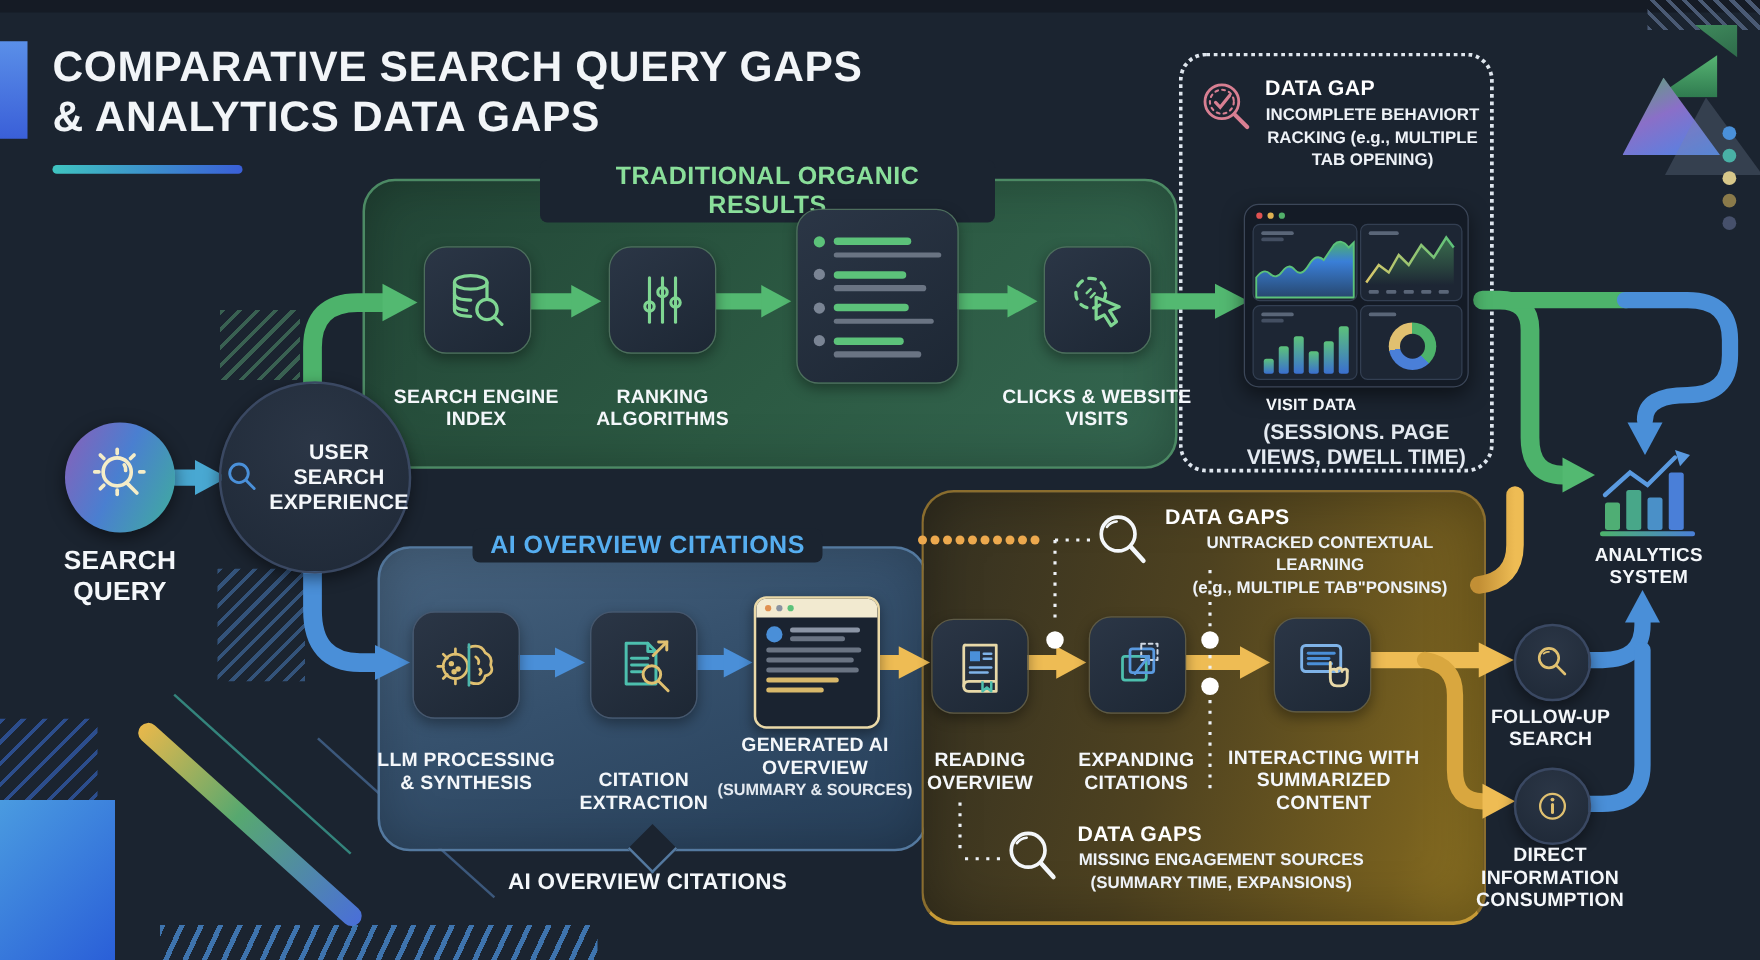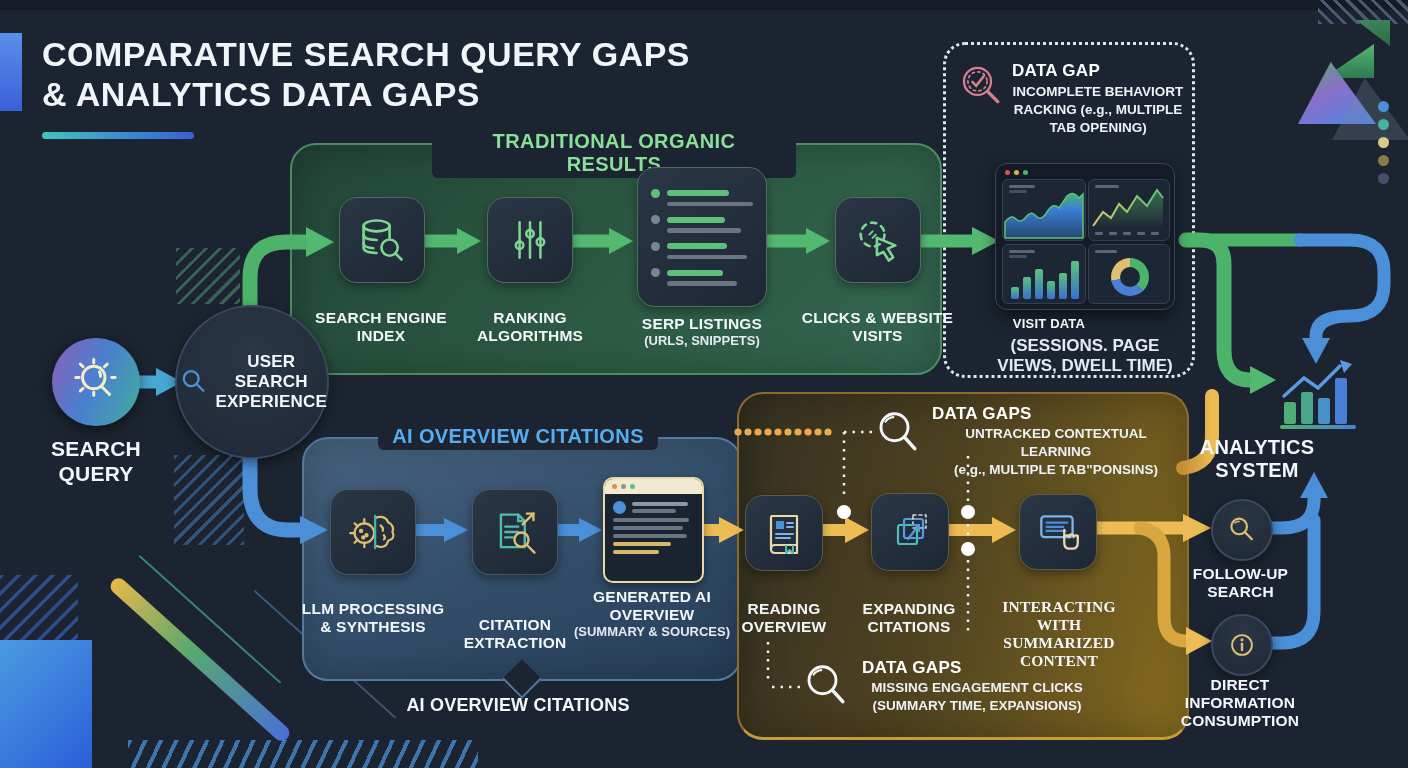--- a/index.html
+++ b/index.html
@@ -250,24 +250,20 @@
       </div>
       <div style="display:flex;flex-direction:column;gap:4px;">
         <div class="serp-row">
             <div class="serp-dot" style="background:#7a8494;"></div>
             <div class="serp-bar" style="width:56px;background:#5cc27a;"></div>
           </div>
         <div class="serp-gray" style="width:70px;margin-left:16px;"></div>
       </div>
     </div>
   </div>
-  <div class="lbl" style="left:627px;top:315px;width:150px;">
-    <div>SERP LISTINGS</div>
-    <div class="sublbl">(URLs, SNIPPETS)</div>
-  </div>
 
   <div class="tile green" style="left:835px;top:197px;width:84px;height:84px;">
     <svg width="52" height="52" viewBox="0 0 48 48">
       <g stroke="#7fd692" stroke-width="2.4" fill="none" stroke-linecap="round">
         <circle cx="19" cy="19" r="11" stroke-dasharray="5 5"></circle>
         <path d="M16 19 L19 16 M22 19 L19 22" stroke-width="1.8"></path>
         <path d="M23 22 L40 29 L33 32 L38 40 L34 43 L29 35 L23 38 Z" stroke-linejoin="round"></path>
       </g>
     </svg>
   </div>
@@ -465,21 +461,21 @@
         <path d="M13 15 H33" stroke="#4a8fd8"></path>
           <path d="M13 19 H29" stroke="#4a8fd8"></path>
           <path d="M13 23 H31" stroke="#4a8fd8"></path>
       </g>
       <g stroke="#e8d9a8" stroke-width="2.2" fill="none" stroke-linecap="round" stroke-linejoin="round">
         <path d="M30 22 V34 Q30 40 35 40 H38 Q43 40 43 34 V28"></path>
         <path d="M30 28 Q34 26 35 29 M35 27 Q39 25 39 29 M39 28 Q43 26 43 29"></path>
       </g>
     </svg>
   </div>
-  <div class="lbl" style="left:982px;top:598px;width:154px;font-family:Liberation Serif, serif;">INTERACTING WITH SUMMARIZED CONTENT</div>
+  <div class="lbl" style="left:982px;top:598px;width:154px;">INTERACTING WITH SUMMARIZED CONTENT</div>
 
   <svg class="abs" width="54" height="54" viewBox="0 0 48 48" style="left:872px;top:407px;">
     <g stroke="#f4f7fa" stroke-width="2.6" fill="none" stroke-linecap="round">
       <circle cx="20" cy="18" r="12"></circle>
       <path d="M12 13 A9 9 0 0 1 19 9" stroke-width="1.8"></path>
       <path d="M29 27 L38 37" stroke-width="3.2"></path>
     </g>
   </svg>
   <div class="gap-title" style="left:932px;top:404px;width:160px;">DATA GAPS</div>
   <div class="gap-text" style="left:932px;top:425px;width:248px;">
@@ -489,40 +485,40 @@
 
   <svg class="abs" width="54" height="54" viewBox="0 0 48 48" style="left:800px;top:660px;">
     <g stroke="#f4f7fa" stroke-width="2.6" fill="none" stroke-linecap="round">
       <circle cx="20" cy="18" r="12"></circle>
       <path d="M12 13 A9 9 0 0 1 19 9" stroke-width="1.8"></path>
       <path d="M29 27 L38 37" stroke-width="3.2"></path>
     </g>
   </svg>
   <div class="gap-title" style="left:862px;top:658px;width:160px;">DATA GAPS</div>
   <div class="gap-text" style="left:862px;top:679px;width:230px;">
-    <div>MISSING ENGAGEMENT CLICKS</div>
+    <div>MISSING ENGAGEMENT SOURCES</div>
     <div>(SUMMARY TIME, EXPANSIONS)</div>
   </div>
 
   <svg class="abs" width="86" height="76" viewBox="0 0 86 76" style="left:1276px;top:356px;">
     <defs>
       <linearGradient id="ab" x1="0" y1="0" x2="1" y2="0">
         <stop offset="0" stop-color="#4db36b"></stop>
           <stop offset="1" stop-color="#4a7fd8"></stop>
       </linearGradient>
     </defs>
     <rect x="8" y="46" width="12" height="22" rx="2" fill="#4fae74"></rect>
     <rect x="25" y="36" width="12" height="32" rx="2" fill="#48a789"></rect>
     <rect x="42" y="42" width="12" height="26" rx="2" fill="#4a90c8"></rect>
     <rect x="59" y="22" width="12" height="46" rx="2" fill="#4a7fd8"></rect>
     <rect x="4" y="69" width="76" height="4" rx="2" fill="url(#ab)"></rect>
     <path d="M8 40 L28 22 L42 32 L64 10" stroke="#5a9ae0" stroke-width="3.5" fill="none" stroke-linecap="round"></path>
     <polygon points="64,4 76,8 68,17" fill="#5a9ae0"></polygon>
   </svg>
-  <div class="lbl" style="left:1182px;top:436px;width:150px;font-size:20px;">ANALYTICS SYSTEM</div>
+  <div class="lbl" style="left:1244px;top:436px;width:150px;font-size:15px;">ANALYTICS SYSTEM</div>
 
   <div class="circle-node" style="left:1211px;top:499px;width:58px;height:58px;">
     <svg width="34" height="34" viewBox="0 0 48 48">
       <g stroke="#e0c070" stroke-width="3" fill="none" stroke-linecap="round">
         <circle cx="20" cy="19" r="11"></circle>
           <path d="M28 27 L38 37"></path>
         <path d="M14 14 A7 7 0 0 1 20 12" stroke-width="2"></path>
       </g>
     </svg>
   </div>

